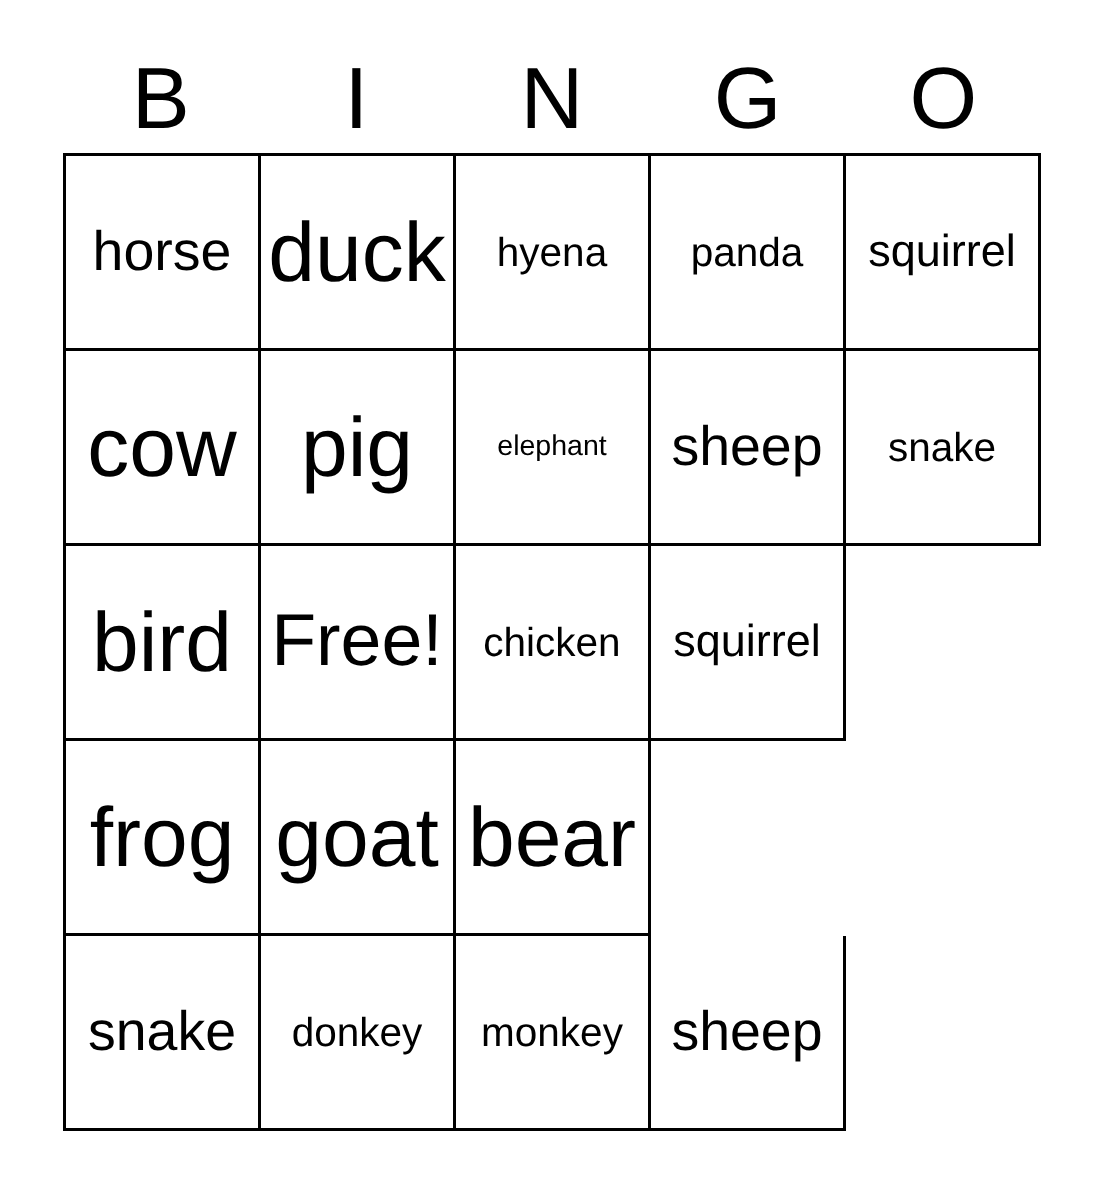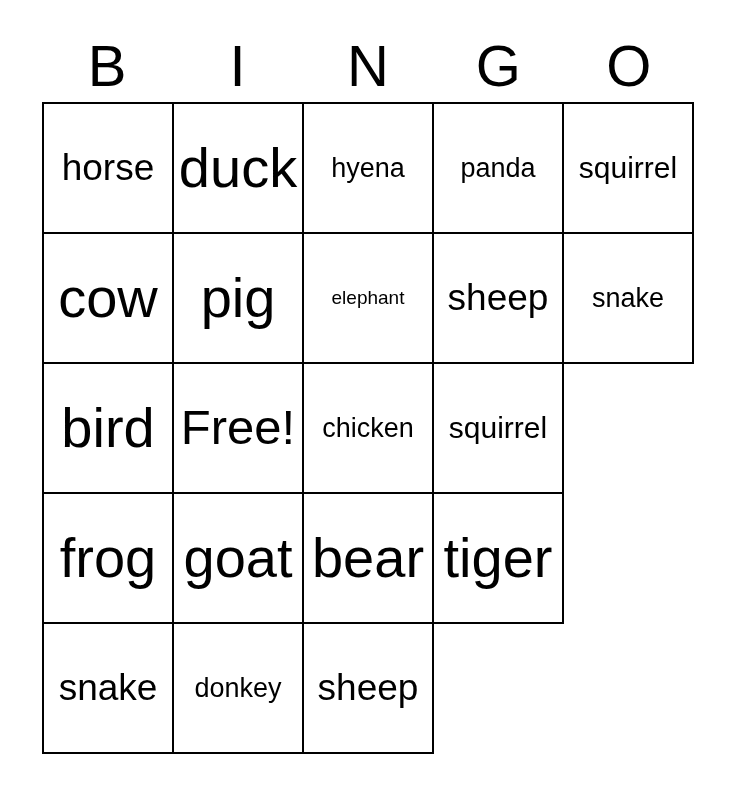--- a/index.html
+++ b/index.html
@@ -137,31 +137,31 @@
     <div class="grid-row">
       <div class="cell">
           <span class="s-xl">frog</span>
         </div>
       <div class="cell">
           <span class="s-xl">goat</span>
         </div>
       <div class="cell">
           <span class="s-xl">bear</span>
         </div>
-      <div class="cell">
-          <span class="s-xl">tiger</span>
-        </div>
     </div>
 
     <div class="grid-row">
       <div class="cell">
           <span class="s-lg">snake</span>
         </div>
       <div class="cell">
           <span class="s-md">donkey</span>
         </div>
       <div class="cell">
+          <span class="s-md">monkey</span>
+        </div>
+      <div class="cell">
           <span class="s-lg">sheep</span>
         </div>
     </div>
 
   </div>
 </div>
 
 </body></html>

